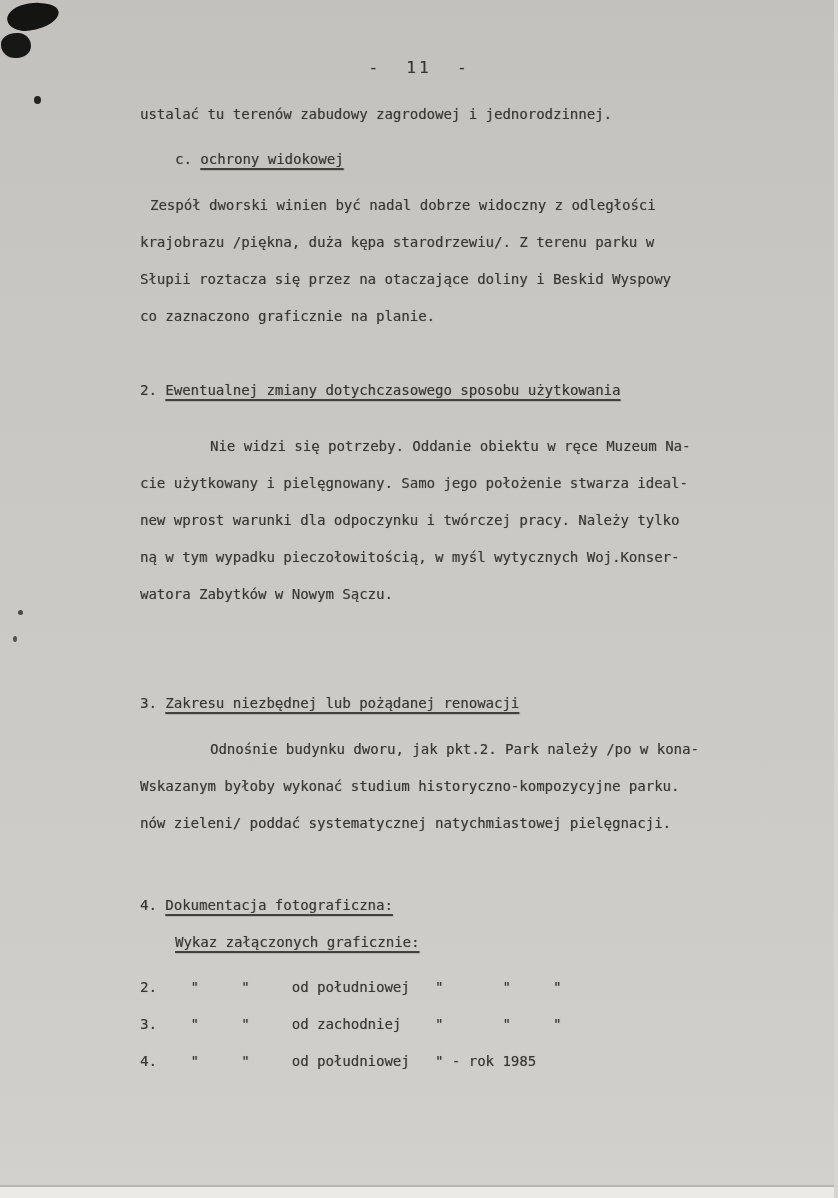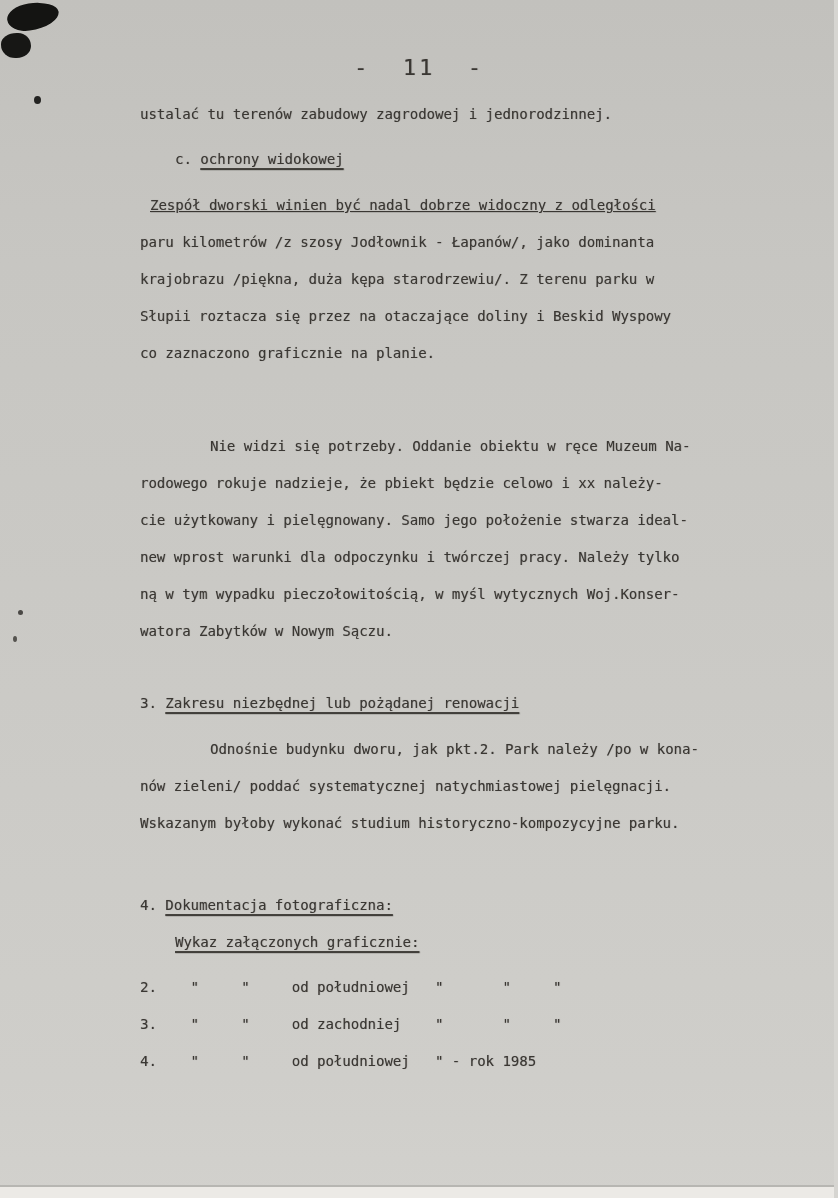--- a/index.html
+++ b/index.html
@@ -15,28 +15,28 @@
   }
   .line {
     white-space: pre;
     font-size: 14px;
     line-height: 37px;
     text-shadow: 0.4px 0.4px 0.7px rgba(58,55,51,0.45);
   }
   .block { position: absolute; left: 140px; }
   .page-number {
     position: absolute; top: 56px; left: 0; width: 100%;
-    text-align: center; font-size: 22px; letter-spacing: 3px;
+    text-align: center; font-size: 16px; letter-spacing: 3px;
     line-height: 24px;
     text-shadow: 0.4px 0.4px 0.7px rgba(58,55,51,0.45);
     white-space: pre;
   }
   .u { text-decoration: underline; text-underline-offset: 4px; text-decoration-thickness: 1.5px; text-decoration-color: rgba(52,49,45,0.85); }
   .strike { text-decoration: line-through; text-decoration-thickness: 2px; text-decoration-color: rgba(48,45,41,0.85); }
-  .ind-sm { text-indent: 10px; text-decoration: underline; }
+  .ind-sm { text-indent: 10px; }
   .ind-lg { text-indent: 70px; }
 
   
   .artifact { position: absolute; }
   .blob-a { top: 3px; left: 7px; width: 52px; height: 27px; background: #141412;
             border-radius: 45% 55% 60% 40% / 50% 45% 55% 50%; transform: rotate(-8deg); }
   .blob-b { top: 33px; left: 1px; width: 30px; height: 25px; background: #171715;
             border-radius: 55% 45% 50% 50% / 45% 55% 50% 55%; }
   .speck-a { top: 96px; left: 34px; width: 7px; height: 8px; background: #232321; border-radius: 50%; }
   .speck-b { top: 610px; left: 18px; width: 5px; height: 5px; background: #4a4845; border-radius: 50%; }
@@ -64,44 +64,45 @@
   <div class="block" style="top:96px">
     <div class="line">ustalać tu terenów zabudowy zagrodowej i jednorodzinnej.</div>
   </div>
 
   <div class="block" style="top:141px;left:175px">
     <div class="line"><span>c. </span><span class="u">ochrony widokowej</span></div>
   </div>
 
   <div class="block" style="top:187px">
     <div class="line ind-sm">Zespół dworski winien być nadal dobrze widoczny z odległości</div>
-    <div class="line">paru kilometrów /z szosy Jodłownik - Łapanów/, jako dominanta</div>
     <div class="line">krajobrazu /piękna, duża kępa starodrzewiu/. Z terenu parku w</div>
     <div class="line">Słupii roztacza się przez na otaczające doliny i Beskid Wyspowy</div>
     <div class="line">co zaznaczono graficznie na planie.</div>
   </div>
 
+  <div class="block" style="top:372px">
+    <div class="line"><span>2. </span><span class="u">Ewentualnej zmiany dotychczasowego sposobu użytkowania</span></div>
+  </div>
 
   <div class="block" style="top:428px">
     <div class="line ind-lg">Nie widzi się potrzeby. Oddanie obiektu w ręce Muzeum Na-</div>
-    <div class="line">rodowego rokuje nadzieje, że pbiekt będzie celowo i xx należy-</div>
     <div class="line">cie użytkowany i pielęgnowany. Samo jego położenie stwarza ideal-</div>
     <div class="line">new wprost warunki dla odpoczynku i twórczej pracy. Należy tylko</div>
     <div class="line">ną w tym wypadku pieczołowitością, w myśl wytycznych Woj.Konser-</div>
     <div class="line">watora Zabytków w Nowym Sączu.</div>
   </div>
 
   <div class="block" style="top:685px">
     <div class="line"><span>3. </span><span class="u">Zakresu niezbędnej lub pożądanej renowacji</span></div>
   </div>
 
   <div class="block" style="top:731px">
     <div class="line ind-lg">Odnośnie budynku dworu, jak pkt.2. Park należy /po w kona-</div>
+    <div class="line">Wskazanym byłoby wykonać studium historyczno-kompozycyjne parku.</div>
     <div class="line">nów zieleni/ poddać systematycznej natychmiastowej pielęgnacji.</div>
-    <div class="line">Wskazanym byłoby wykonać studium historyczno-kompozycyjne parku.</div>
   </div>
 
   <div class="block" style="top:887px">
     <div class="line"><span>4. </span><span class="u">Dokumentacja fotograficzna:</span></div>
   </div>
 
   <div class="block" style="top:924px;left:175px">
     <div class="line"><span class="u">Wykaz załączonych graficznie:</span></div>
   </div>
 

